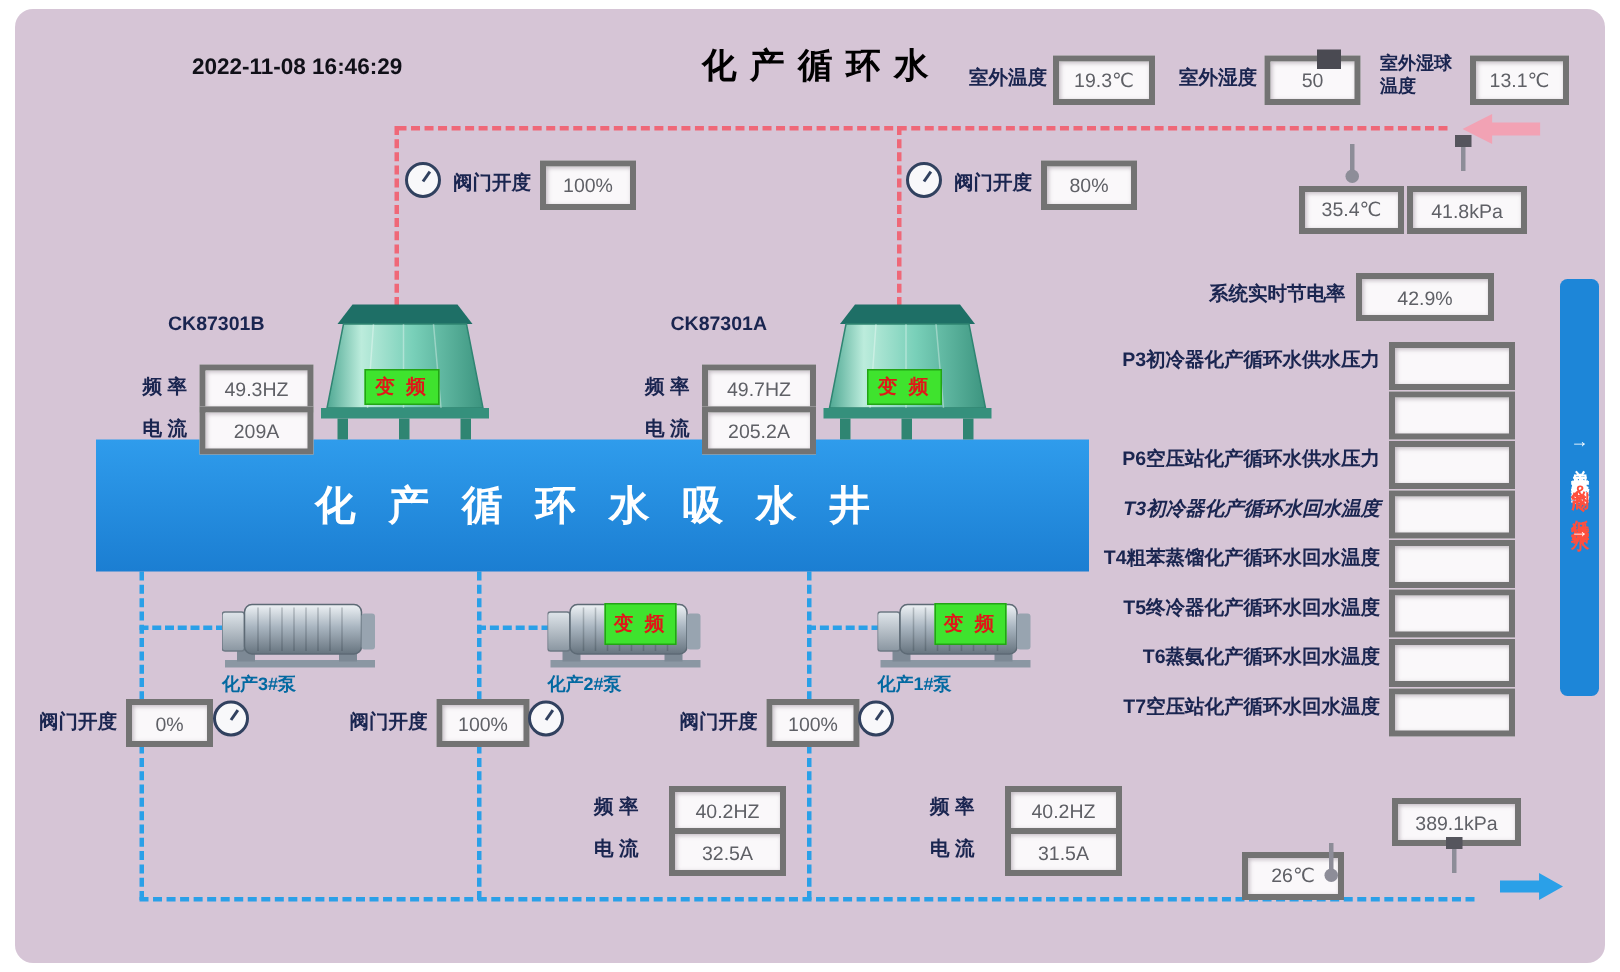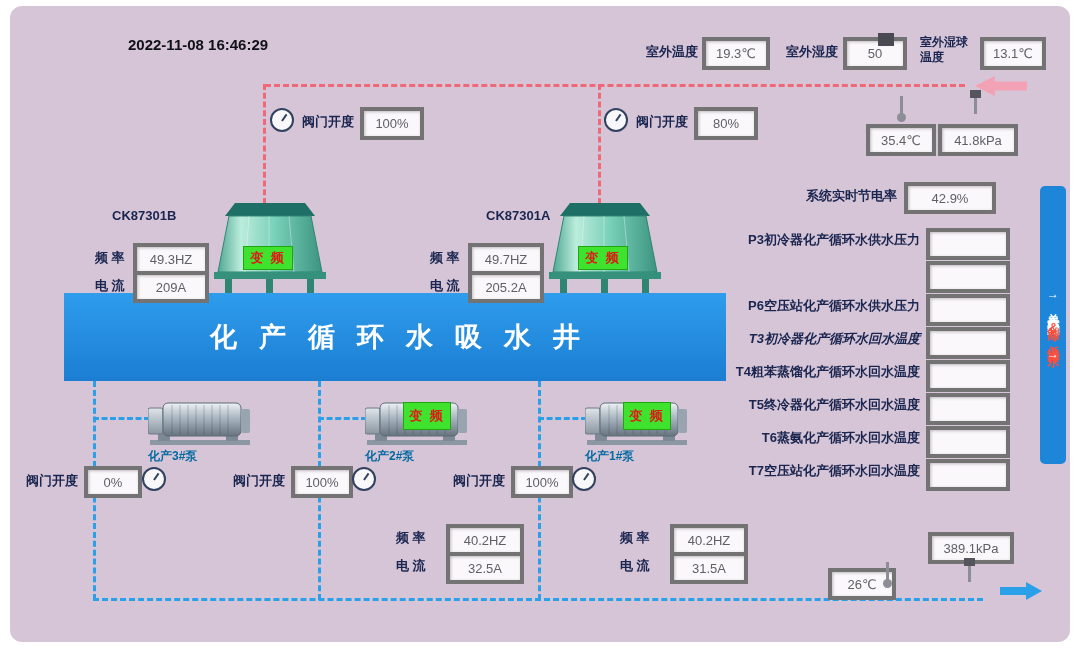--- a/index.html
+++ b/index.html
@@ -65,20 +65,21 @@
   <div class="pipe-v-blue" style="left:93px;top:381px;height:219px;"></div>
   <div class="pipe-v-blue" style="left:318px;top:381px;height:219px;"></div>
   <div class="pipe-v-blue" style="left:538px;top:381px;height:219px;"></div>
   <div class="pipe-h-blue" style="left:93px;top:417px;width:57px;"></div>
   <div class="pipe-h-blue" style="left:318px;top:417px;width:49px;"></div>
   <div class="pipe-h-blue" style="left:538px;top:417px;width:49px;"></div>
   <div class="pipe-h-blue" style="left:93px;top:598px;width:890px;"></div>
   <div class="arrow-blue" style="left:1000px;top:582px;"></div>
 
   <div class="ts">2022-11-08 16:46:29</div>
+  <div class="title">化产循环水</div>
 
   <div class="lbl" style="left:646px;top:43px;">室外温度</div>
   <div class="box" style="left:702px;top:37px;width:60px;height:25px;">19.3℃</div>
   <div class="lbl" style="left:786px;top:43px;">室外湿度</div>
   <div class="box" style="left:843px;top:37px;width:56px;height:25px;">50</div>
   <div class="spin-tab"></div>
   <div class="lbl" style="left:920px;top:35px;width:56px;font-size:12px;line-height:15px;white-space:normal;">室外湿球温度</div>
   <div class="box" style="left:980px;top:37px;width:58px;height:25px;">13.1℃</div>
 
   <div class="gauge" style="left:270px;top:108px;"></div>
@@ -122,21 +123,21 @@
       <polygon points="30,3 100,3 110,16 20,16" fill="#1e6f66"></polygon>
       <polygon points="24,16 106,16 117,72 13,72" fill="url(#towerG)" stroke="#2f8572" stroke-width="1"></polygon>
       <path d="M44,16 L40,72 M64,16 L64,72 M84,16 L89,72" stroke="rgba(255,255,255,0.35)" fill="none"></path>
       <rect x="9" y="72" width="112" height="7" fill="#35907c"></rect>
       <rect x="20" y="79" width="7" height="14" fill="#2f8572"></rect>
       <rect x="61" y="79" width="7" height="14" fill="#2f8572"></rect>
       <rect x="102" y="79" width="7" height="14" fill="#2f8572"></rect>
     </svg>
     <div class="badge" style="left:38px;top:46px;width:48px;height:22px;">变 频</div>
   </div>
-  <div class="lbl" style="left:447px;top:208px;margin-left:39px;">CK87301A</div>
+  <div class="lbl" style="left:447px;top:208px;">CK87301A</div>
   <div class="lbl" style="left:430px;top:249px;">频 率</div>
   <div class="box" style="left:468px;top:243px;width:68px;height:24px;">49.7HZ</div>
   <div class="lbl" style="left:430px;top:277px;">电 流</div>
   <div class="box" style="left:468px;top:271px;width:68px;height:24px;">205.2A</div>
 
   <div class="abs" style="left:148px;top:396px;width:105px;height:50px;">
     <svg viewBox="0 0 105 50" width="105" height="50">
       <rect x="2" y="44" width="100" height="5" fill="#8b97a3"></rect>
       <rect x="10" y="37" width="12" height="8" fill="#7d8995"></rect>
       <rect x="78" y="37" width="12" height="8" fill="#7d8995"></rect>

